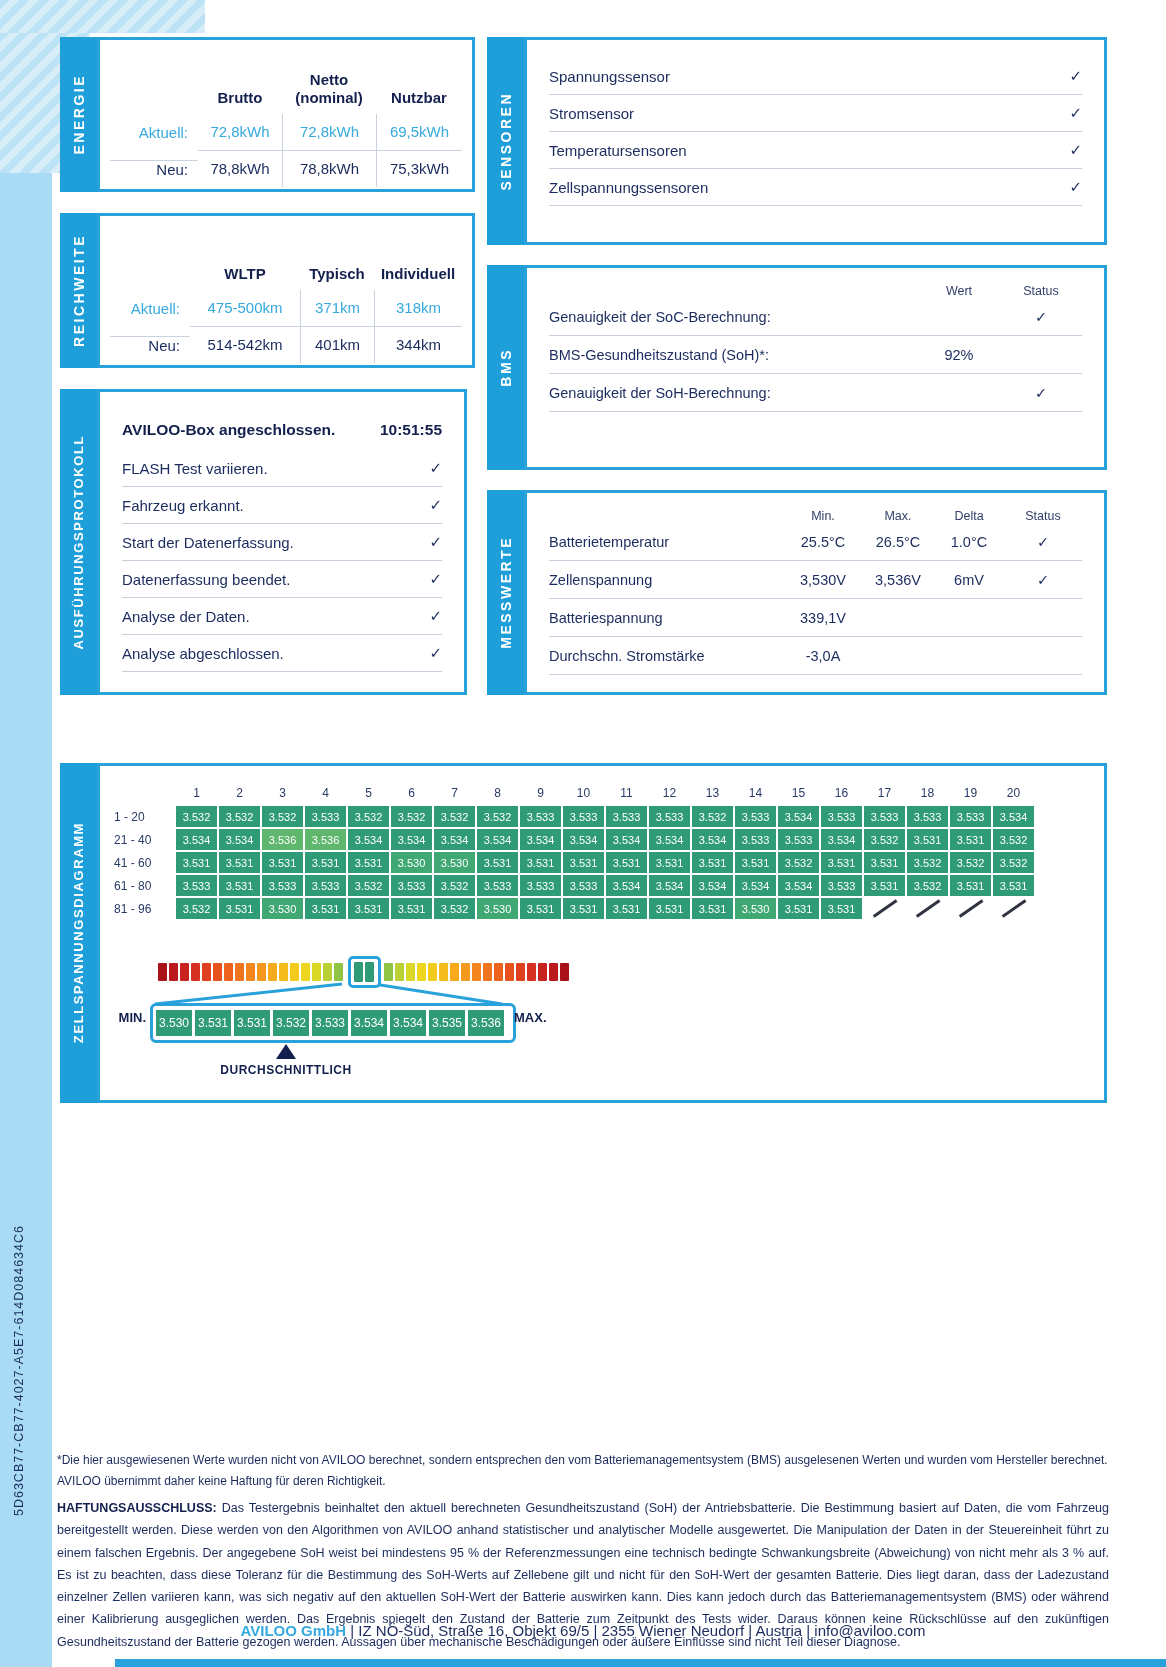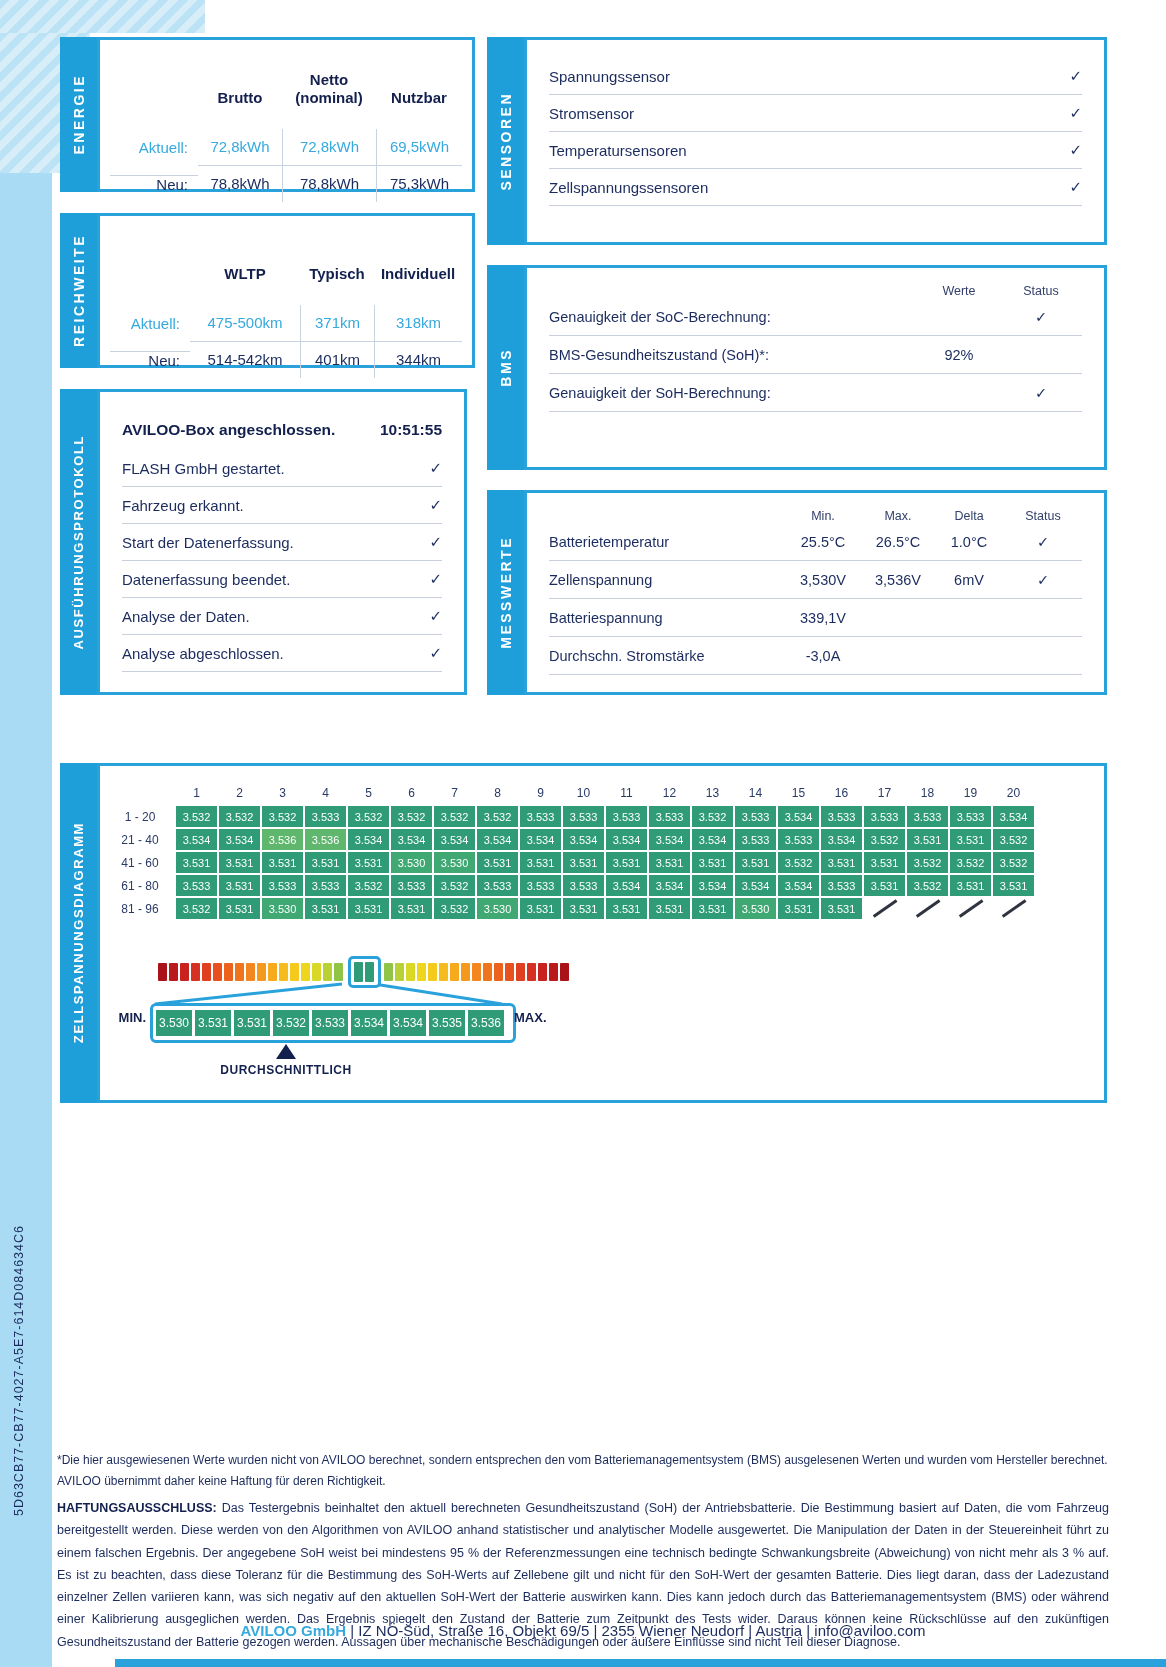--- a/index.html
+++ b/index.html
@@ -25,21 +25,21 @@
   .stat-row{display:grid;align-items:center;}
   .energie .stat-row{grid-template-columns:88px 84px 94px 86px;}
   .reichweite .stat-row{grid-template-columns:80px 110px 74px 88px;}
   .stat-head{height:54px;align-items:end;padding-bottom:6px;}
   .stat-head .hcell{font-weight:bold;font-size:15px;color:#13204E;text-align:center;white-space:pre-line;line-height:1.25;}
   .stat-cell{text-align:center;font-size:15px;height:36px;line-height:36px;}
   .stat-label{text-align:right;padding-right:10px;font-size:15px;}
   .stat-cell.vline{border-left:1px solid #C9D3E0;}
   .stat-row.second > div{border-top:1px solid #C9D3E0;}
   .stat-row.second .stat-label{border-top:1px solid #C9D3E0;}
-  .accent{color:#36A9DE;margin-top:15px;}
+  .accent{color:#36A9DE;}
 
   
   .list-area{padding:18px 22px 0 22px;}
   .li-row{display:flex;justify-content:space-between;align-items:center;height:36px;
     border-bottom:1px solid #C7D0DC;font-size:15px;}
   .li-row .check{font-weight:800;font-size:15px;color:#1B2B5E;}
   .proto-first{display:flex;justify-content:space-between;align-items:center;height:40px;
     font-weight:bold;font-size:15.5px;color:#13204E;}
 
   
@@ -52,21 +52,21 @@
   .w78{width:78px;flex:0 0 78px;}
   .w72{width:72px;flex:0 0 72px;text-align:center;}
   .w70{width:70px;flex:0 0 70px;}
 
   
   .grid-wrap{position:absolute;left:14px;top:20px;}
   .grid-head{display:flex;margin-bottom:6px;}
   .grid-head .spacer{width:62px;flex:0 0 62px;}
   .grid-head .cnum{width:41px;margin-right:2px;text-align:center;font-size:12px;color:#2A3A66;}
   .g-row{display:flex;margin-bottom:2px;align-items:center;}
-  .g-row .rlabel{width:62px;flex:0 0 62px;text-align:center;padding-right:10px;box-sizing:border-box;
+  .g-row .rlabel{width:62px;flex:0 0 62px;text-align:left;padding-right:10px;box-sizing:border-box;
     font-size:12px;color:#2A3A66;}
   .g-cell{width:41px;height:21px;margin-right:2px;display:flex;align-items:center;justify-content:center;
     color:#fff;font-size:11px;}
   .g-empty{width:41px;height:21px;margin-right:2px;display:flex;align-items:center;justify-content:center;}
   .g-empty i{display:block;width:28px;height:2.5px;background:#2F3440;transform:rotate(-35deg);}
 
   .legend{position:absolute;left:0;top:182px;width:1000px;height:152px;}
   .legend svg{position:absolute;left:0;top:0;pointer-events:none;}
   .cbar{position:absolute;left:58px;top:8px;display:flex;align-items:center;}
   .cbar .sq{width:9px;height:18px;margin-right:2px;border-radius:1px;}
@@ -162,21 +162,21 @@
     <div class="tab">
       <span class="tab-text small">AUSFÜHRUNGSPROTOKOLL</span>
     </div>
     <div class="box">
       <div class="list-area" id="protokoll-list">
           <div class="proto-first">
             <span>AVILOO-Box angeschlossen.</span>
             <span>10:51:55</span>
           </div>
           <div class="li-row">
-            <span>FLASH GmbH gestartet.</span>
+            <span>FLASH Test variieren.</span>
             <span class="check">✓</span>
           </div>
           <div class="li-row">
             <span>Fahrzeug erkannt.</span>
             <span class="check">✓</span>
           </div>
           <div class="li-row">
             <span>Start der Datenerfassung.</span>
             <span class="check">✓</span>
           </div>
@@ -222,21 +222,21 @@
     </div>
   </div>
 
   <div class="panel" style="left:487px;top:265px;width:620px;height:205px;">
     <div class="tab">
       <span class="tab-text">BMS</span>
     </div>
     <div class="box">
       <div class="list-area" style="padding-top:0;" id="bms-rows">
           <div class="cols-head">
-            <span class="w80">Werte</span>
+            <span class="w80">Wert</span>
             <span class="w80">Status</span>
           </div>
           <div class="val-row">
             <span class="lbl">Genauigkeit der SoC-Berechnung:</span>
             <span class="vcell w80"></span>
             <span class="vcell w80 check">✓</span>
           </div>
           <div class="val-row">
             <span class="lbl">BMS-Gesundheitszustand (SoH)*:</span>
             <span class="vcell w80">92%</span>

